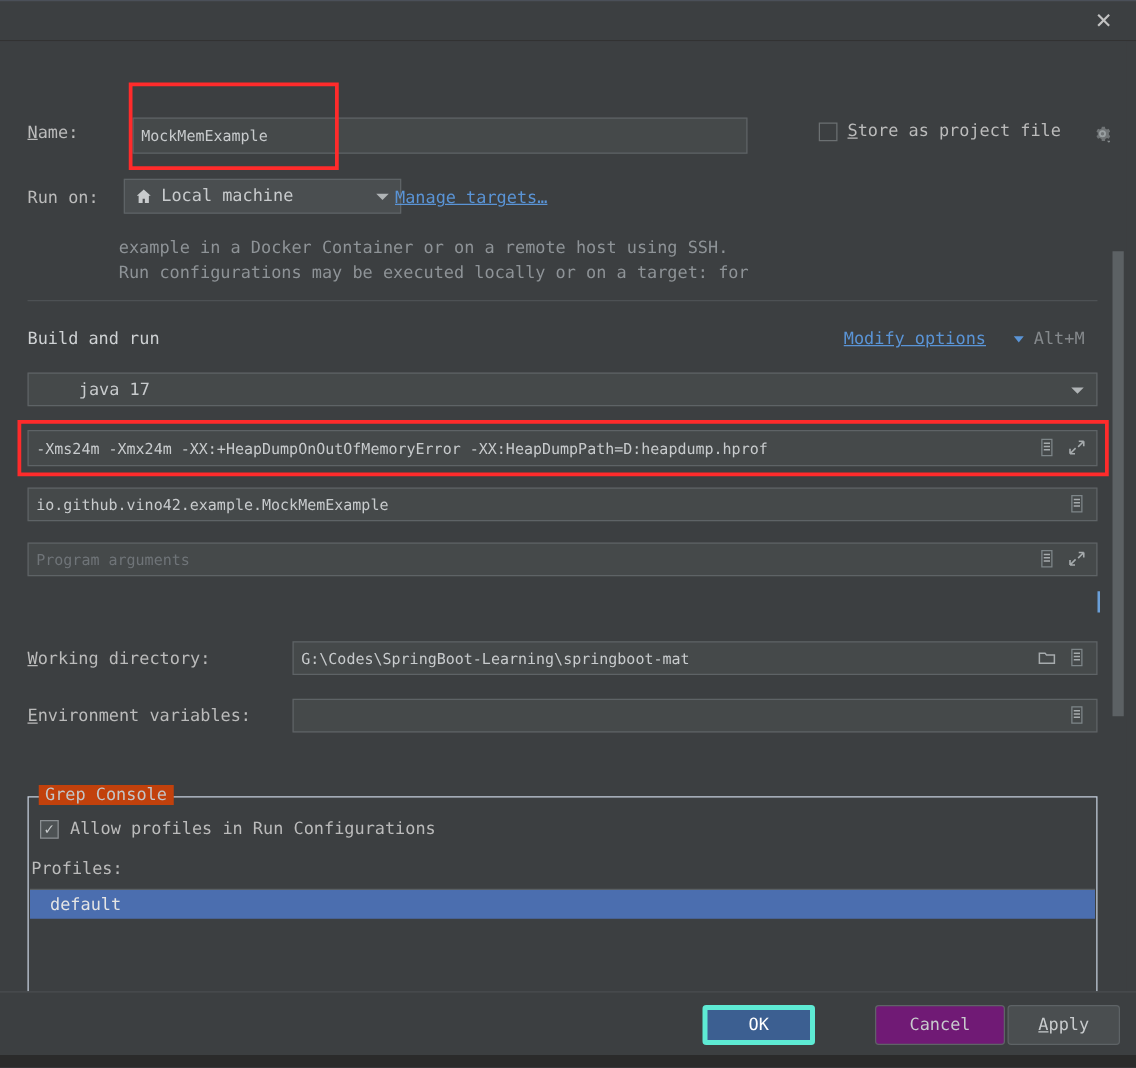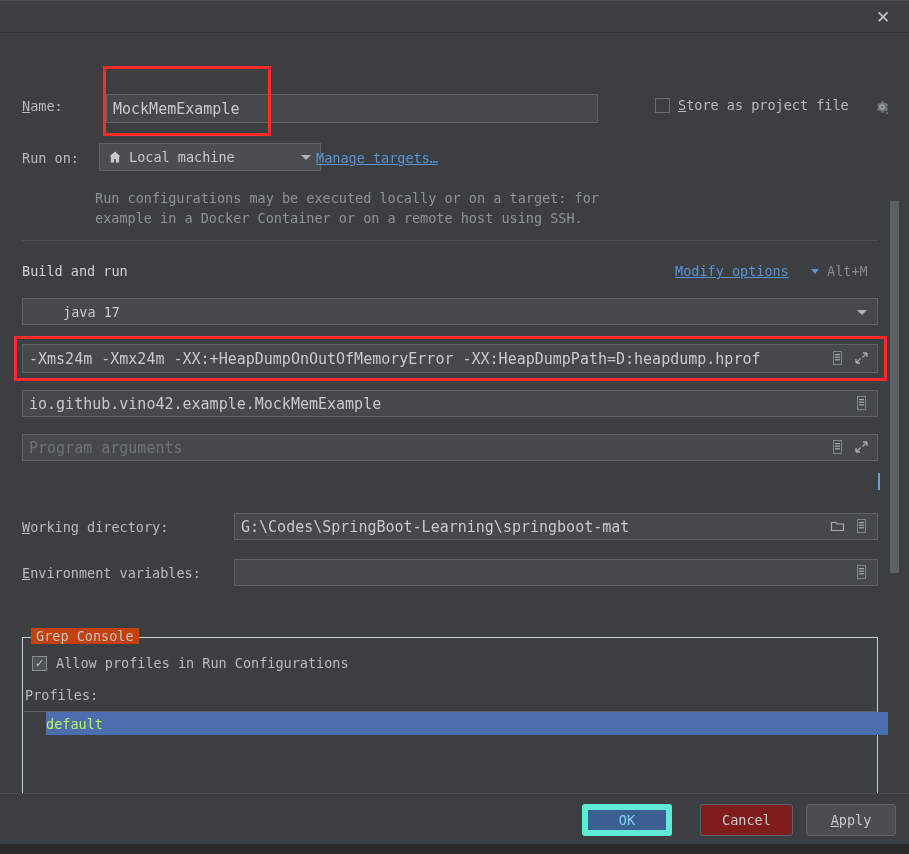--- a/index.html
+++ b/index.html
@@ -45,21 +45,21 @@
   .link { color: #5a94d6; text-decoration: underline; }
 
   
   .field {
     background: #45494a;
     border: 1px solid #5e6366;
     color: #c8cbcd;
     height: 27px;
     display: flex; align-items: center;
     padding: 0 6px;
-    font-size: 15px;
+    font-size: 12px;
     white-space: nowrap;
     overflow: hidden;
   }
   .field.placeholder { color: #6f7478; }
 
   
   #name-label { position: absolute; left: 22px; top: 65px; }
   #name-field {
     position: absolute; left: 106px; top: 61px; width: 492px; height: 29px;
   }
@@ -200,24 +200,23 @@
   }
   #grep-check .checkbox { border-color: #8a8f92; }
   #profiles-label { position: absolute; left: 25px; top: 654px; }
   #profiles-list {
     position: absolute; left: 24px; top: 678px; width: 852px; height: 105px;
     background: #3c3f41; border-top: 1px solid #5a5f62;
   }
   #profile-default {
     width: 100%; height: 23px;
     background: #4b6eaf;
-    color: #bef264;
+    color: #e5e5e5;
     display: flex; align-items: center;
-    padding-left: 0;
-    margin-left: 22px;
+    padding-left: 16px;
   }
 
   
   #scroll-track {
     position: absolute; left: 888px; top: 33px; width: 13px; height: 760px;
     background: #3c3f41;
   }
   #scroll-thumb {
     position: absolute; left: 890px; top: 201px; width: 9px; height: 372px;
     background: #5c6164;
@@ -229,26 +228,26 @@
     background: #3c3f41;
     border-top: 1px solid #4a4e50;
   }
   .btn {
     position: absolute; top: 10px; height: 32px;
     display: flex; align-items: center; justify-content: center;
     border-radius: 3px;
     font-size: 13.5px;
   }
   #ok-btn {
-    left: 582px; width: 90px;
-    background: #3c5f91; border: 6px solid #5eead4; color: #7dd3fc;
+    left: 562px; width: 90px;
+    background: #3c5f91; border: 4px solid #5eead4; color: #ffffff;
   }
   #cancel-btn {
-    left: 700px; width: 93px;
-    background: #7f1d1d; border: 1px solid #5e6366; color: #c8cbcd;
+    left: 700px; width: 104px;
+    background: #701a75; border: 1px solid #5e6366; color: #c8cbcd;
   }
   #apply-btn {
     left: 806px; width: 90px;
     background: #4a4e50; border: 1px solid #5e6366; color: #c8cbcd;
   }
   #bottom-strip {
     position: absolute; left: 0; top: 844px; width: 909px; height: 10px;
     background: #2b2b2b;
   }
 </style>
@@ -286,22 +285,22 @@
       <svg width="14" height="14" viewBox="0 0 14 14">
         <path fill="#c8cbcd" d="M7 1.6L1.4 6.6h1.5v5.8h3.2V8.9h1.8v3.5h3.2V6.6h1.5z"></path>
       </svg>
     </span>
     <span>Local machine</span>
     <span id="runon-arrow"></span>
   </div>
   <div id="manage-targets" class="link">Manage targets…</div>
 
   <div id="runon-desc">
+    <div>example in a Docker Container or on a remote host using SSH.</div>
     <div>Run configurations may be executed locally or on a target: for</div>
-    <div>example in a Docker Container or on a remote host using SSH.</div>
   </div>
 
   <div id="divider1"></div>
   <div id="build-run-title" class="lbl">Build and run</div>
   <div id="modify-options" class="link">Modify options</div>
   <div id="modify-chev"></div>
   <div id="modify-alt" class="lbl">Alt+M</div>
 
   <div id="sdk-combo">
     <span style="color:#c8cbcd;margin-left:32px;">java 17</span>

